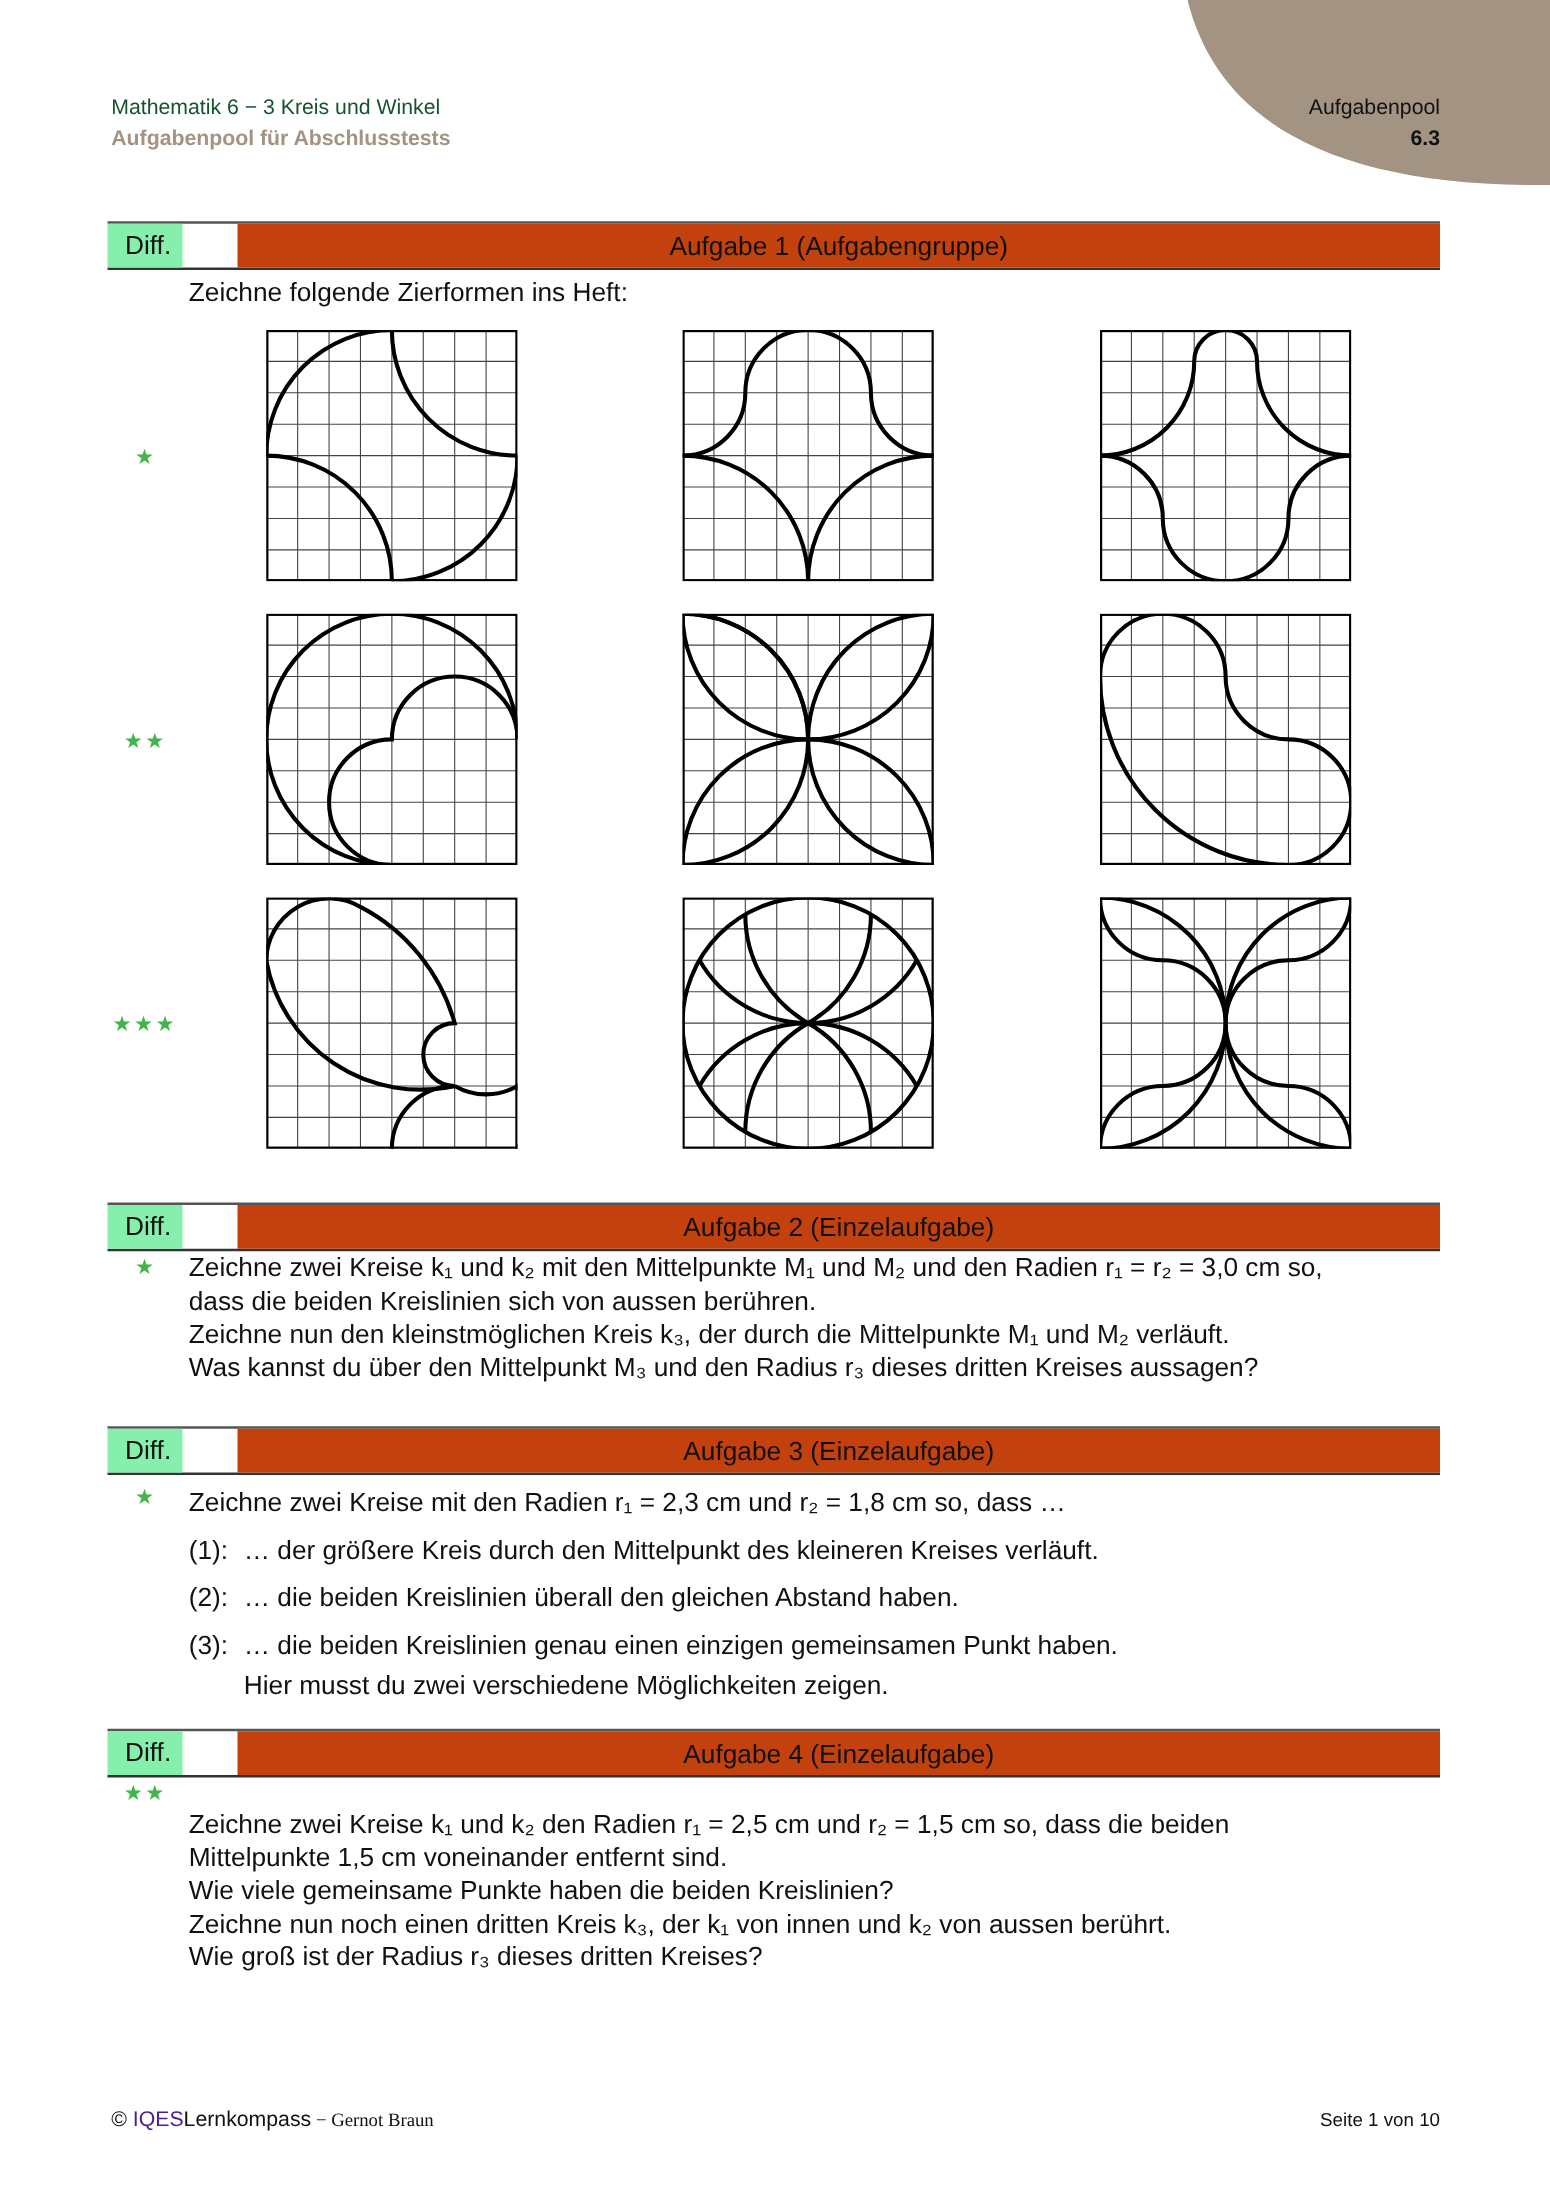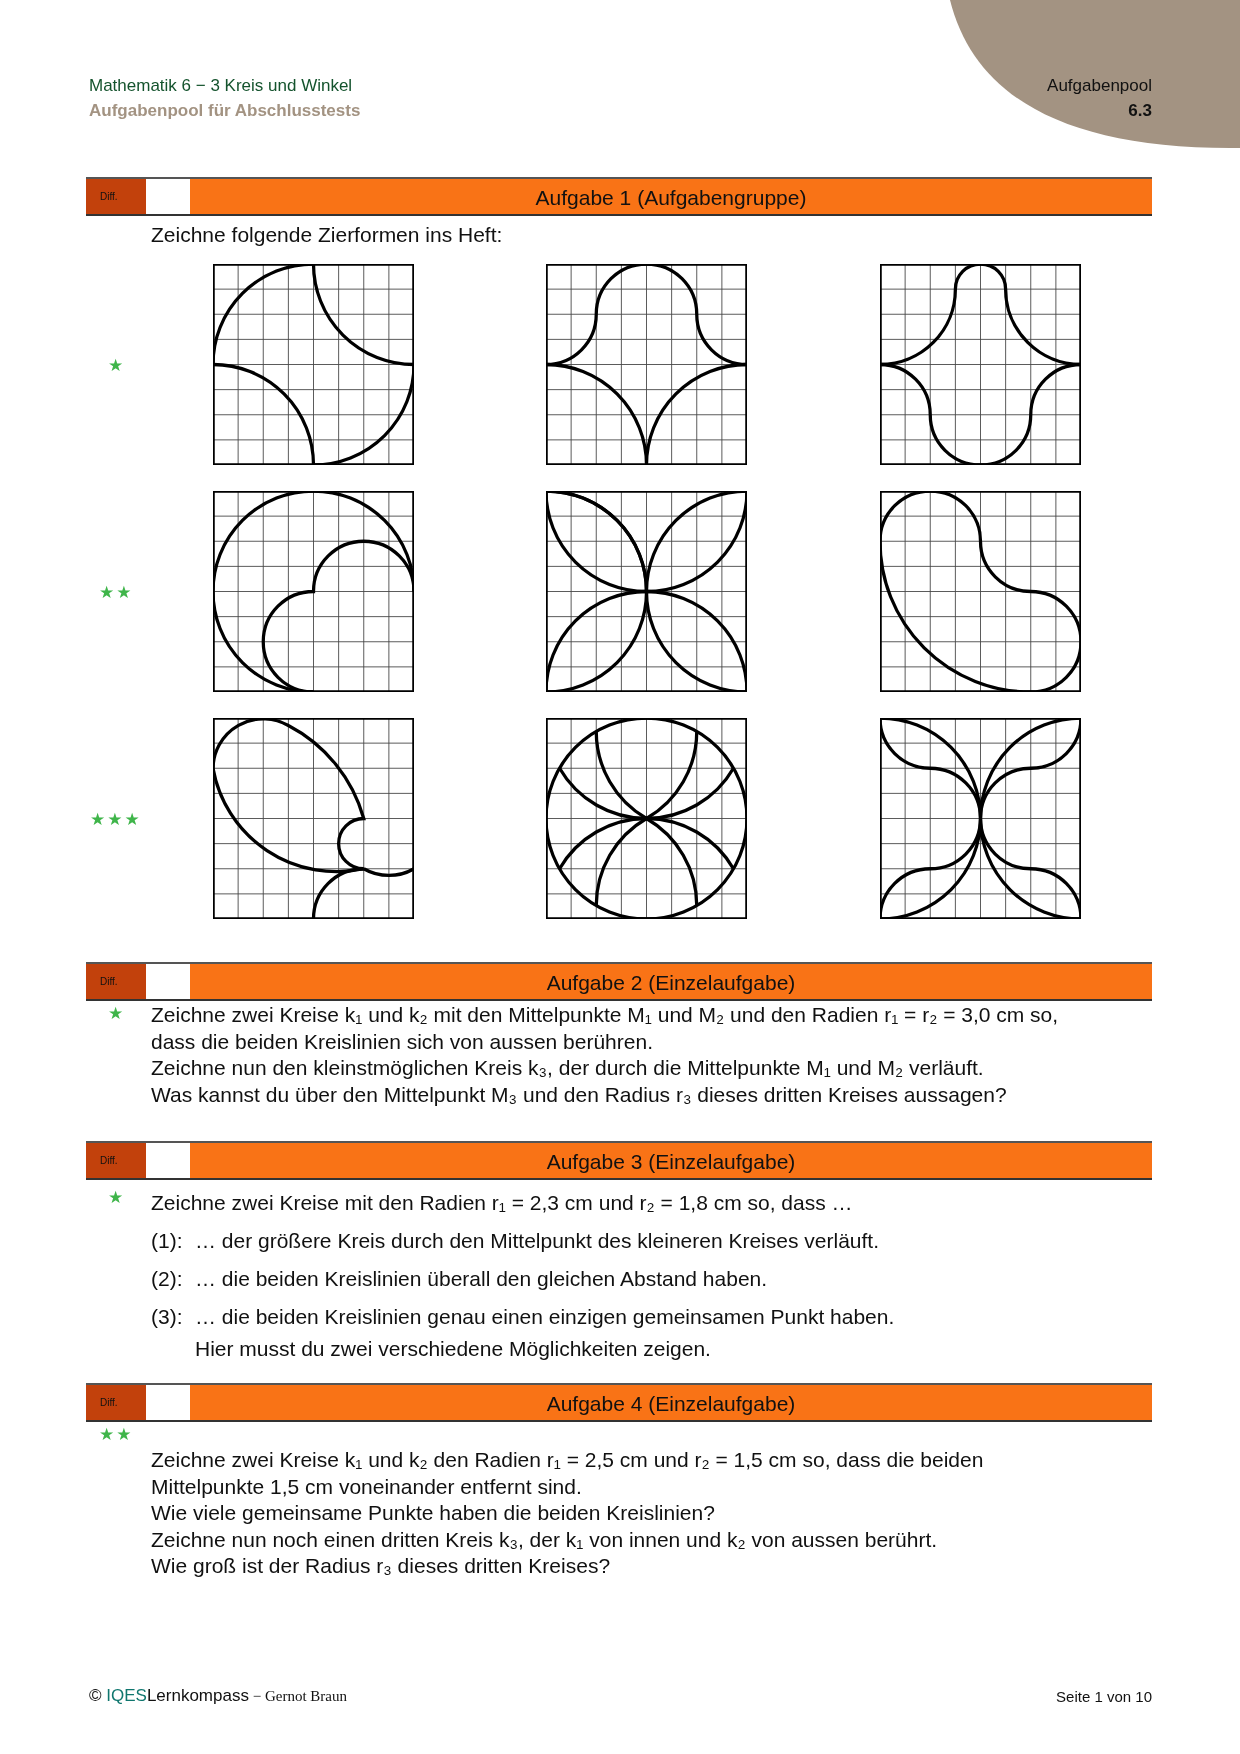--- a/index.html
+++ b/index.html
@@ -8,31 +8,31 @@
   .corner { position:absolute; right:0; top:0; width:290px; height:150px; }
   .hdr-left { position:absolute; left:89px; top:76px; }
   .hdr-title { font-size:17px; color:#14532d; }
   .hdr-sub { font-size:17px; color:#a39382; font-weight:bold; margin-top:5px; }
   .hdr-right { position:absolute; right:88px; top:76px; text-align:right; }
   .hdr-pool { font-size:17px; color:#111; }
   .hdr-num { font-size:17px; font-weight:bold; margin-top:5px; }
 
   .task-head { position:absolute; left:86px; width:1066px; height:35px;
                border-top:2px solid #555; border-bottom:2px solid #333; }
-  .task-head .diff { position:absolute; left:0; top:0; width:60px; height:35px; background:#c2410c;
-                     font-size:10px; line-height:35px; padding-left:14px; box-sizing:border-box; }
-  .task-head .title { position:absolute; left:60px; right:0; top:0; height:35px; background:#f97316;
+  .task-head .diff { position:absolute; left:0; top:0; width:60px; height:35px; background:#86efac;
+                     font-size:21px; line-height:35px; padding-left:14px; box-sizing:border-box; }
+  .task-head .title { position:absolute; left:60px; right:0; top:0; height:35px; background:#c2410c;
                       text-align:center; font-size:21px; line-height:37px;margin-left:44px; }
   .stars { position:absolute; color:#3fb54a; font-size:17px; letter-spacing:2px; }
   .body-text { position:absolute; left:151px; font-size:21px; line-height:26.5px; }
   .item-line { display:flex; }
   .item-line .lbl { width:44px; flex:none; }
   .fig { position:absolute; width:201px; height:201px; }
   .footer-left { position:absolute; left:89px; top:1686px; font-size:17px; }
-  .footer-left .iqes { color:#0f766e;text-align:center; }
+  .footer-left .iqes { color:#4c1d95;text-align:center; }
   .footer-left .author { font-size:15px;font-family:Liberation Serif, serif; }
   .footer-right { position:absolute; right:88px; top:1688px; font-size:15px; }
 </style>
 </head>
 <body>
 
 <svg class="corner" viewBox="0 0 290 150">
   <path d="M0,0 C25,100 120,150 290,148 L290,0 Z" fill="#a39382"></path>
 </svg>
 

